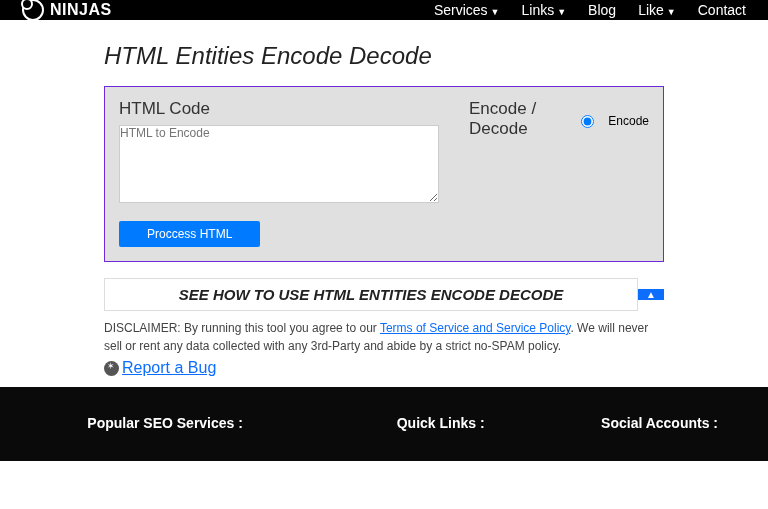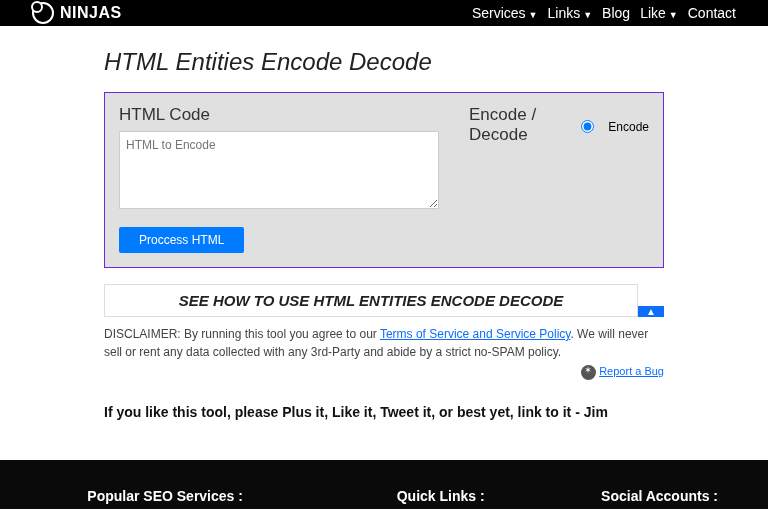--- a/index.html
+++ b/index.html
@@ -1,40 +1,40 @@
 <!DOCTYPE html>
 <html><head>
 <meta charset="utf-8">
 <style>
 *{margin:0;padding:0;box-sizing:border-box;font-family:Arial,sans-serif}
 body{background:#fff}
-.nav{background:#000;color:#fff;display:flex;align-items:center;padding:4px 32px;height:26px}
+.nav{background:#000;color:#fff;display:flex;align-items:center;padding:4px 22px;height:20px}
 .logo{display:flex;align-items:center;gap:6px}
 .logo-icon{width:22px;height:22px;border:2px solid #fff;border-radius:50%;position:relative}
 .logo-icon:after{content:"";position:absolute;width:8px;height:8px;border:2px solid #fff;border-radius:50%;top:-3px;left:-3px;background:#000}
 .logo-text{font-size:16px;font-weight:bold;letter-spacing:.5px}
-.nav-menu{margin-left:auto;display:flex;gap:10px;font-size:14px}
+.nav-menu{margin-left:auto;display:flex;gap:22px;font-size:14px}
 .nav-item{cursor:pointer}
 .caret{font-size:9px;margin-left:3px}
 .container{max-width:560px;margin:0 auto;padding:10px 0}
 h1{font-style:italic;font-weight:normal;font-size:24px;margin:12px 0 16px;color:#222}
 .tool-box{background:#e0e0e0;border:1px solid #6d28d9;padding:12px 14px 14px;display:flex;gap:30px}
 .left-col{flex:1}
 .right-col{width:180px}
 .sect-title{font-size:17px;color:#333;margin-bottom:6px}
-textarea{width:100%;height:78px;border:1px solid #ccc;padding:6px;font-size:12px;color:#666;resize:both;background:#fff}
-.radio-row{display:flex;align-items:flex-start;font-size:12px;gap:14px;margin-bottom:2px}
+textarea{width:100%;height:78px;border:1px solid #ccc;font-size:12px;color:#666;resize:both;background:#fff}
+.radio-row{display:flex;align-items:flex-end;font-size:12px;gap:14px;margin-bottom:2px}
 .radio-row input{accent-color:#007bff}
-.btn{background:#007bff;color:#fff;border:none;padding:6px 20px;font-size:12px;margin-top:14px;cursor:pointer;border-radius:2px}
-.see-row{display:flex;align-items:flex-end;margin-top:16px}
+.btn{background:#007bff;color:#fff;border:none;padding:6px 28px;font-size:12px;margin-top:14px;cursor:pointer;border-radius:2px}
+.see-row{display:flex;align-items:center;margin-top:16px}
 .see-how{flex:1;background:#fff;border:1px solid #ddd;text-align:center;font-weight:bold;font-style:italic;font-size:15px;padding:7px;color:#222}
 .see-toggle{background:#0d6efd;color:#fff;width:26px;display:flex;align-items:center;justify-content:center;font-size:10px;cursor:pointer}
 .disclaimer{font-size:12px;color:#444;margin-top:8px;line-height:1.5}
 .disclaimer a{color:#0d6efd;text-decoration:underline}
-.bug-row{text-align:right;font-size:11px;margin-top:4px}
+.bug-row{text-align:left;font-size:16px;margin-top:4px}
 .bug-row a{color:#0d6efd;text-decoration:underline}
 .bug-ico{display:inline-block;width:15px;height:15px;background:#555;border-radius:50%;vertical-align:middle;margin-right:3px;position:relative}
 .bug-ico:after{content:"✶";color:#fff;font-size:9px;position:absolute;top:0;left:3px}
 .share-line{font-weight:bold;font-size:14px;margin:24px 0 30px;color:#111}
 .footer{background:#0a0a0a;color:#ddd;padding:28px 14px 20px;font-size:12px}
 .footer-cols{display:flex;gap:30px;max-width:760px;margin:0 auto}
 .fcol{flex:1}
 .fcol h3{color:#fff;font-size:14px;text-align:center;margin-bottom:10px;font-weight:bold}
 </style>
 </head>
@@ -81,21 +81,20 @@
       </div>
   </div>
 
   <p class="disclaimer">
     <span>DISCLAIMER: By running this tool you agree to our </span><a href="#">Terms of Service and Service Policy</a><span>. We will never sell or rent any data collected with any 3rd-Party and abide by a strict no-SPAM policy.</span>
   </p>
   <div class="bug-row">
     <span class="bug-ico"></span><a href="#">Report a Bug</a>
   </div>
 
-  <p class="share-line">If you like this tool, please Plus it, Like it, Tweet it, or best yet, link to it - Jim</p>
 </div>
 
 <div class="footer">
   <div class="footer-cols">
     <div class="fcol" style="flex:1.6;display:flex;flex-direction:column">
       <h3>Popular SEO Services :</h3>
 
     </div>
     <div class="fcol">
       <h3>Quick Links :</h3>

